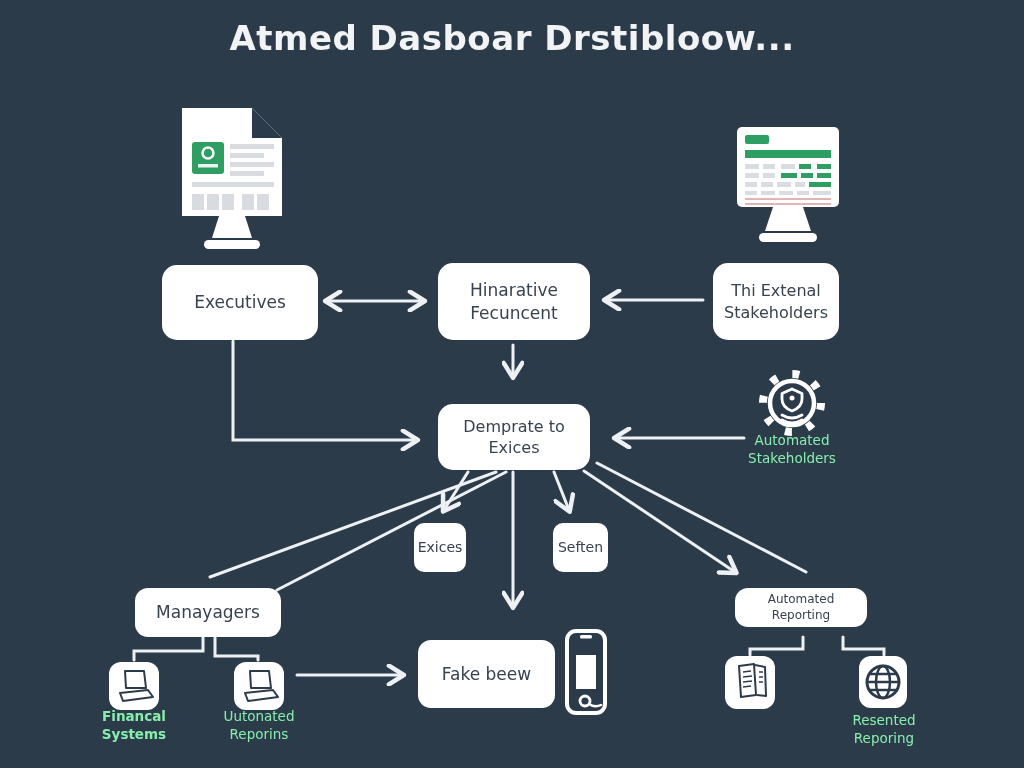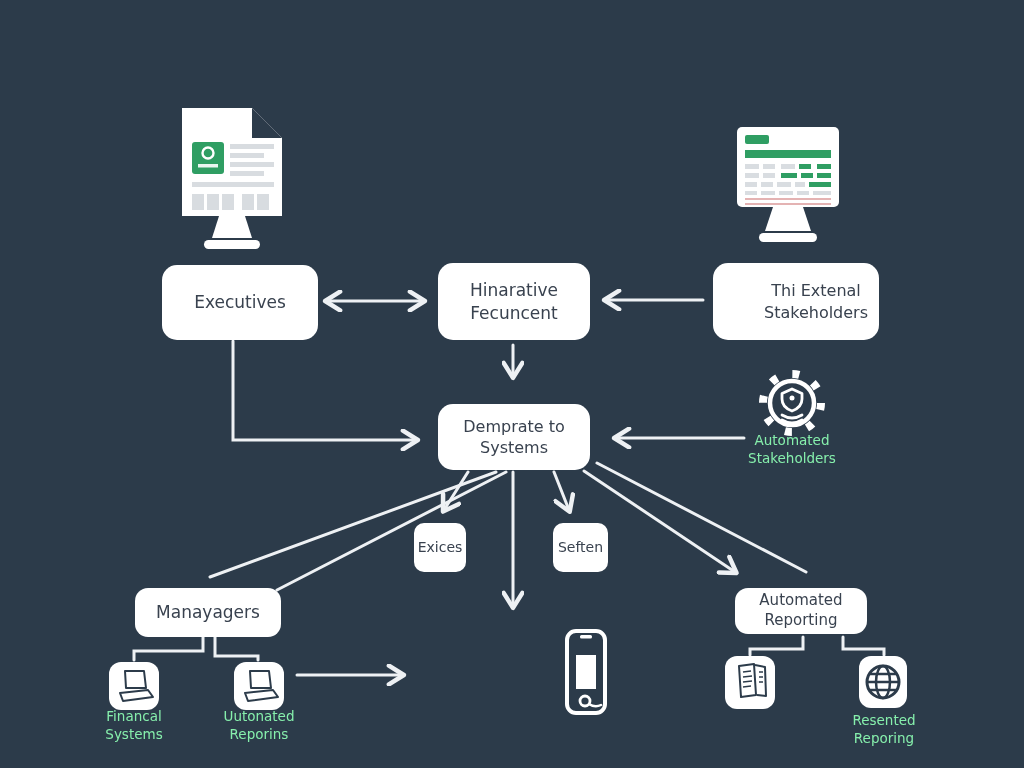--- a/index.html
+++ b/index.html
@@ -14,51 +14,52 @@
   }
   .arrows{position:absolute;left:0;top:0;}
   .node{
     position:absolute;background:#ffffff;border-radius:15px;
     display:flex;align-items:center;justify-content:center;text-align:center;
     color:#39424f;
   }
   .node .node-text{padding:2px 8px;line-height:1.32;}
   #n-exec{left:155px;top:265px;width:156px;height:75px;font-size:17px;margin-left:7px;}
   #n-hier{left:438px;top:263px;width:152px;height:77px;font-size:17px;}
-  #n-ext{left:713px;top:263px;width:126px;height:77px;font-size:16px;padding-left:40px;}
+  #n-ext{left:713px;top:263px;width:126px;height:77px;font-size:16px;}
   #n-dem{left:438px;top:404px;width:152px;height:66px;font-size:16px;}
   #n-afftes{left:414px;top:523px;width:52px;height:49px;font-size:14px;border-radius:10px;}
   #n-seften{left:553px;top:523px;width:55px;height:49px;font-size:14px;border-radius:10px;}
   #n-mgr{left:135px;top:588px;width:146px;height:49px;font-size:17px;border-radius:13px;}
   #n-fake{left:418px;top:640px;width:137px;height:68px;font-size:17px;border-radius:13px;}
-  #n-autorep{left:735px;top:588px;width:132px;height:46px;font-size:15px;border-radius:13px;}
+  #n-autorep{left:735px;top:588px;width:132px;height:39px;font-size:12px;border-radius:13px;}
   .icon{position:absolute;}
   #i-docmon{left:172px;top:98px;}
   #i-sheetmon{left:733px;top:123px;}
   #i-gear{left:758px;top:370px;}
   #i-laptop1{left:108px;top:661px;}
   #i-laptop2{left:233px;top:661px;}
   #i-phone{left:563px;top:627px;}
   #i-docs{left:724px;top:655px;}
   #i-globe{left:858px;top:655px;}
   .icon-label{
     position:absolute;color:#86efac;font-size:13.5px;line-height:1.3;
     text-align:center;font-weight:500;
   }
   #l-gear{left:727px;top:432px;width:130px;}
-  #l-fin{left:84px;top:708px;width:100px;}
+  #l-fin{left:84px;top:708px;width:100px;font-weight:bold;}
   #l-uuton{left:209px;top:708px;width:100px;}
   #l-atern{left:700px;top:712px;width:100px;}
   #l-resent{left:834px;top:712px;width:100px;}
 </style>
 </head>
 <body>
 
 <div class="canvas">
 
+  <div class="title">Atmed Dasboar Drstibloow...</div>
 
   <svg class="arrows" width="1024" height="768" viewBox="0 0 1024 768">
     <defs>
       <marker id="ah" viewBox="0 0 12 12" refX="9" refY="6" markerWidth="7.5" markerHeight="7.5" orient="auto-start-reverse">
         <path d="M2,1 L10,6 L2,11" fill="none" stroke="#eef1f4" stroke-width="2.4" stroke-linecap="round" stroke-linejoin="round"></path>
       </marker>
     </defs>
     <g stroke="#eef1f4" stroke-width="3" fill="none" stroke-linecap="round">
       <line x1="327" y1="301" x2="423" y2="301" marker-start="url(#ah)" marker-end="url(#ah)"></line>
       <line x1="703" y1="300" x2="606" y2="300" marker-end="url(#ah)"></line>
@@ -149,30 +150,33 @@
   <div class="node" id="n-exec">
     <span class="node-text">Executives</span>
   </div>
   <div class="node" id="n-hier">
     <span class="node-text">Hinarative Fecuncent</span>
   </div>
   <div class="node" id="n-ext">
     <span class="node-text">Thi Extenal Stakeholders</span>
   </div>
   <div class="node" id="n-dem">
-    <span class="node-text">Demprate to Systems</span>
+    <span class="node-text">Demprate to Exices</span>
   </div>
   <div class="node" id="n-afftes">
     <span class="node-text">Exices</span>
   </div>
   <div class="node" id="n-seften">
     <span class="node-text">Seften</span>
   </div>
   <div class="node" id="n-mgr">
     <span class="node-text">Manayagers</span>
+  </div>
+  <div class="node" id="n-fake">
+    <span class="node-text">Fake beew</span>
   </div>
   <div class="node" id="n-autorep">
     <span class="node-text">Automated Reporting</span>
   </div>
 
   <div class="icon" id="i-phone">
     <svg width="46" height="92" viewBox="0 0 46 92">
       <rect x="4" y="4" width="38" height="82" rx="9" fill="none" stroke="#ffffff" stroke-width="4"></rect>
       <rect x="17" y="8" width="12" height="3.5" rx="1.5" fill="#ffffff"></rect>
       <rect x="13" y="28" width="20" height="34" fill="#ffffff"></rect>

